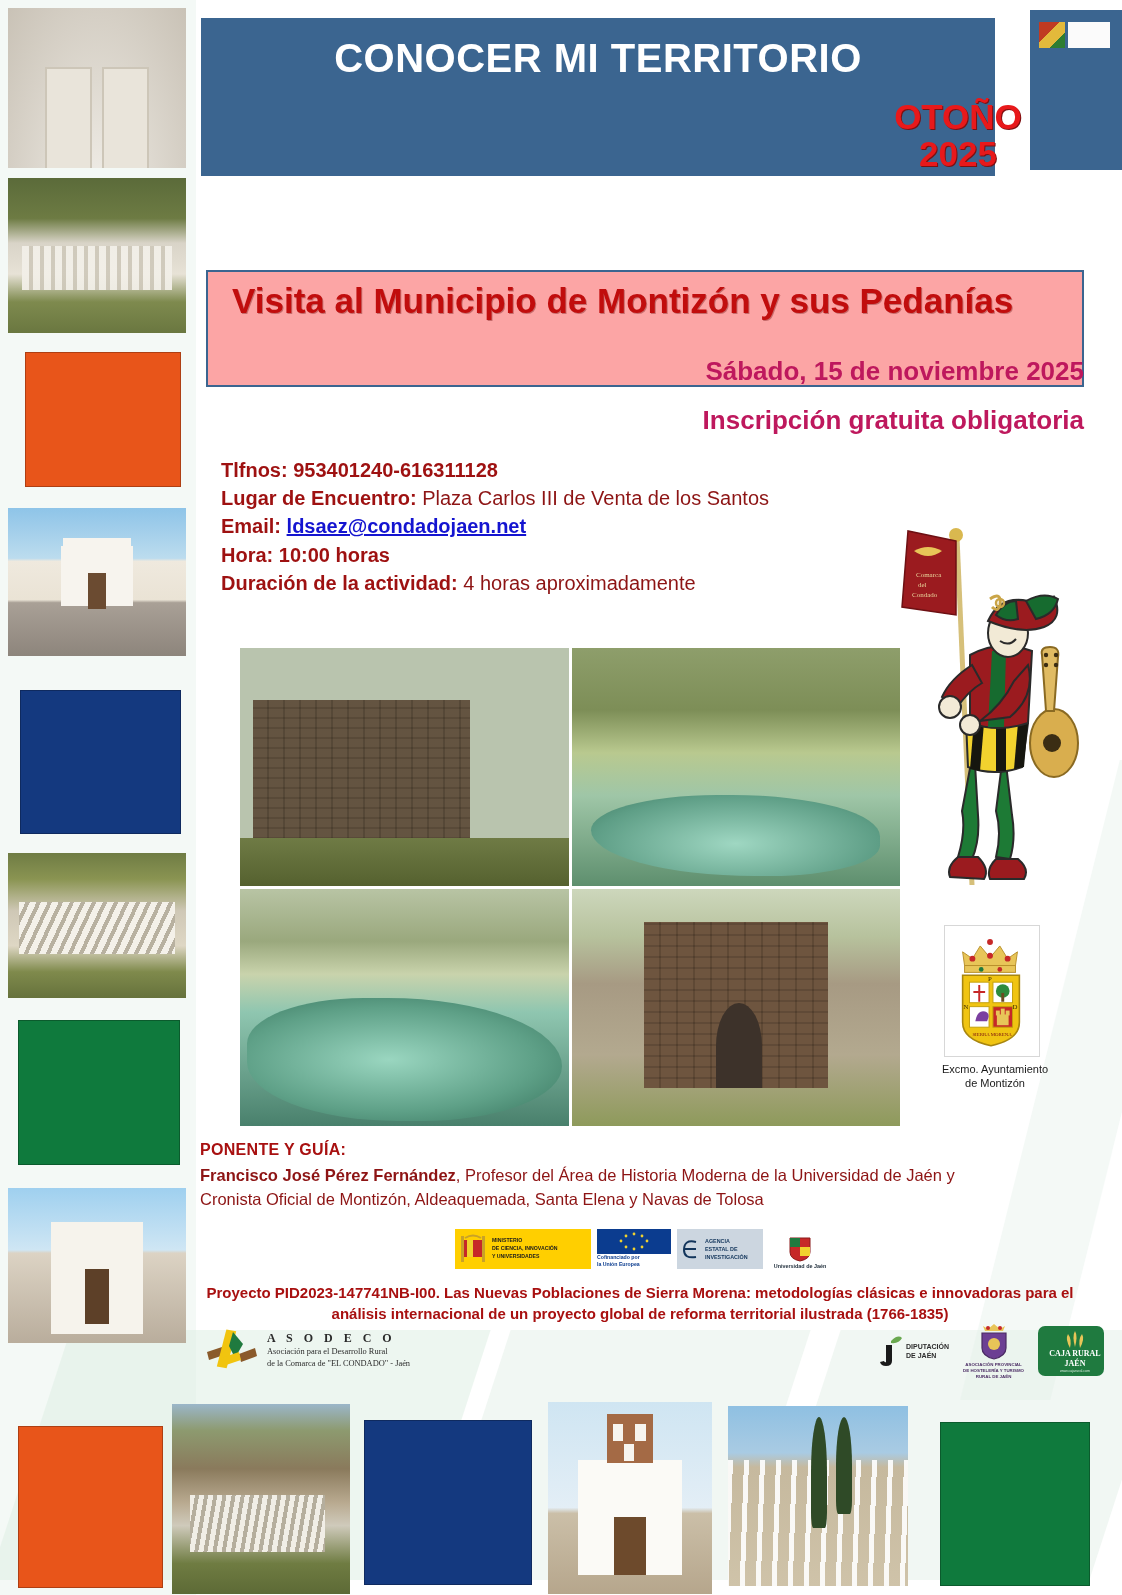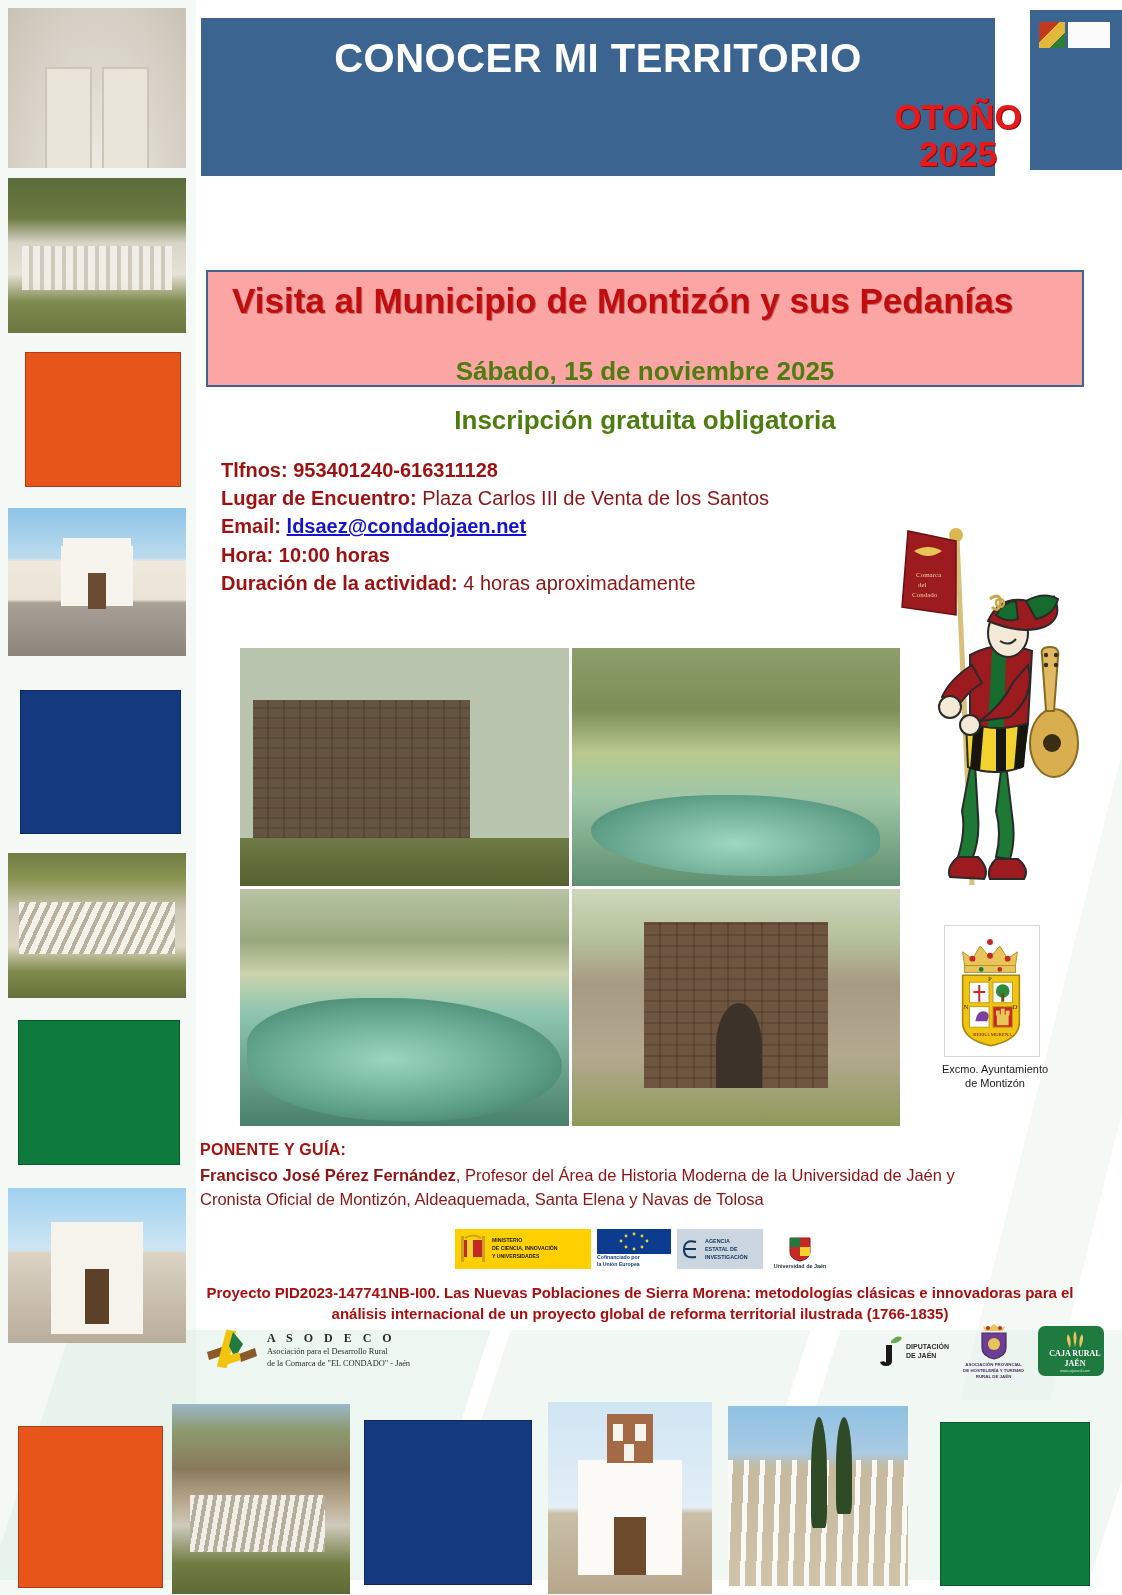--- a/index.html
+++ b/index.html
@@ -213,22 +213,22 @@
     line-height: 1.12;
     padding: 9px 0 0 24px;
     text-shadow: 1px 1px 0 rgba(100,0,0,.35);
     font-family: "Liberation Sans", sans-serif;
   }
 
   .date-line, .insc-line {
     position: absolute;
     left: 206px;
     width: 878px;
-    text-align: center;
-    color: #4d7c0f;
+    text-align: right;
+    color: #be185d;
     font-weight: bold;
     font-size: 26px;
     z-index: 3;
     font-family: "Liberation Sans", sans-serif;
   }
   .date-line { top: 356px; }
   .insc-line { top: 405px; }
 
   
   .details {

